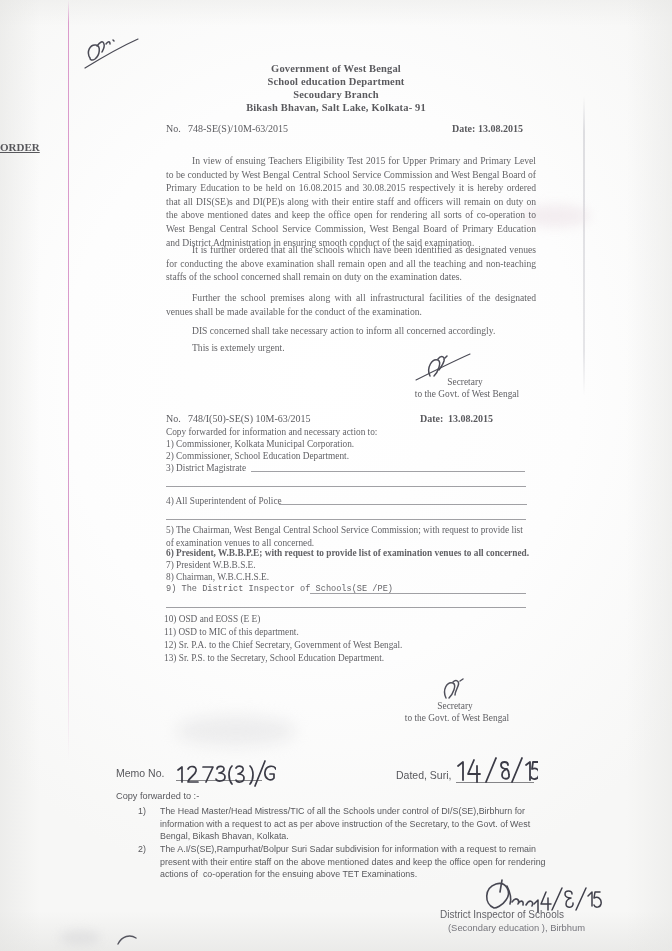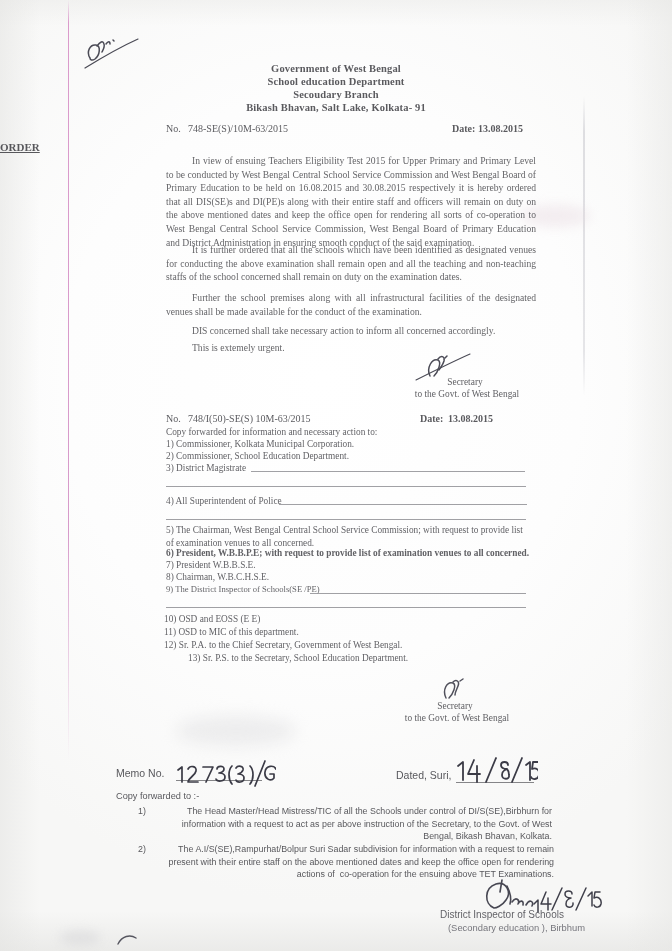--- a/index.html
+++ b/index.html
@@ -106,21 +106,21 @@
     text-align: center;
     color: #45454a;
   }
 
   .list-item {
     font-size: 9.3px;
     color: #47474c;
     line-height: 1.38;
   }
   .list-item-sans {
-    font-family: Liberation Serif, serif;
+    font-family: Liberation Mono, monospace;
     font-size: 8.6px;
     color: #4a4a4f;
   }
 
   .fill-rule {
     position: absolute;
     height: 1px;
     background: #6e6e74;
     opacity: 0.75;
   }
@@ -128,21 +128,21 @@
   
   .sans {
     font-family: "Liberation Sans", sans-serif;
     color: #3c3c41;
   }
   .memo-bottom { font-size: 10.5px; }
   .fwd-head { font-size: 9.2px; }
   .fwd-item {
     font-size: 8.9px;
     line-height: 1.42;
-    text-align: right;
+    text-align: left;
   }
   .fwd-num { position: absolute; }
   .ink {
     position: absolute;
     pointer-events: none;
   }
 </style>
 </head>
 <body>
 
@@ -200,21 +200,21 @@
   <div class="t list-item" style="left:166px;top:559px;width:360px;"><span>7)</span> <span>President W.B.B.S.E.</span></div>
   <div class="t list-item" style="left:166px;top:571px;width:360px;"><span>8)</span> <span>Chairman, W.B.C.H.S.E.</span></div>
 
   <div class="t list-item list-item-sans" style="left:166px;top:584px;width:360px;"><span>9)</span> <span>The District Inspector of Schools(SE /PE)</span></div>
   <div class="fill-rule" style="left:310px;top:593px;width:216px;"></div>
   <div class="fill-rule" style="left:166px;top:607px;width:360px;"></div>
 
   <div class="t list-item" style="left:164px;top:613px;width:360px;"><span>10)</span> <span>OSD and EOSS (E E)</span></div>
   <div class="t list-item" style="left:164px;top:626px;width:360px;"><span>11)</span> <span>OSD to MIC of this department.</span></div>
   <div class="t list-item" style="left:164px;top:639px;width:360px;"><span>12)</span> <span>Sr. P.A. to the Chief Secretary, Government of West Bengal.</span></div>
-  <div class="t list-item" style="left:164px;top:652px;width:360px;margin-left:24px;"><span>13)</span> <span>Sr. P.S. to the Secretary, School Education Department.</span></div>
+  <div class="t list-item" style="left:164px;top:652px;width:360px;"><span>13)</span> <span>Sr. P.S. to the Secretary, School Education Department.</span></div>
 
   <div class="t sig-line" style="left:390px;top:700px;width:130px;">Secretary</div>
   <div class="t sig-line" style="left:362px;top:712px;width:190px;">to the Govt. of West Bengal</div>
 
   <div class="t sans memo-bottom" style="left:116px;top:766px;">Memo No.</div>
   <div class="fill-rule" style="left:176px;top:780px;width:86px;background:#45454a;"></div>
 
   <div class="t sans memo-bottom" style="left:396px;top:768px;">Dated, Suri,</div>
   <div class="fill-rule" style="left:456px;top:782px;width:78px;background:#45454a;"></div>
 

